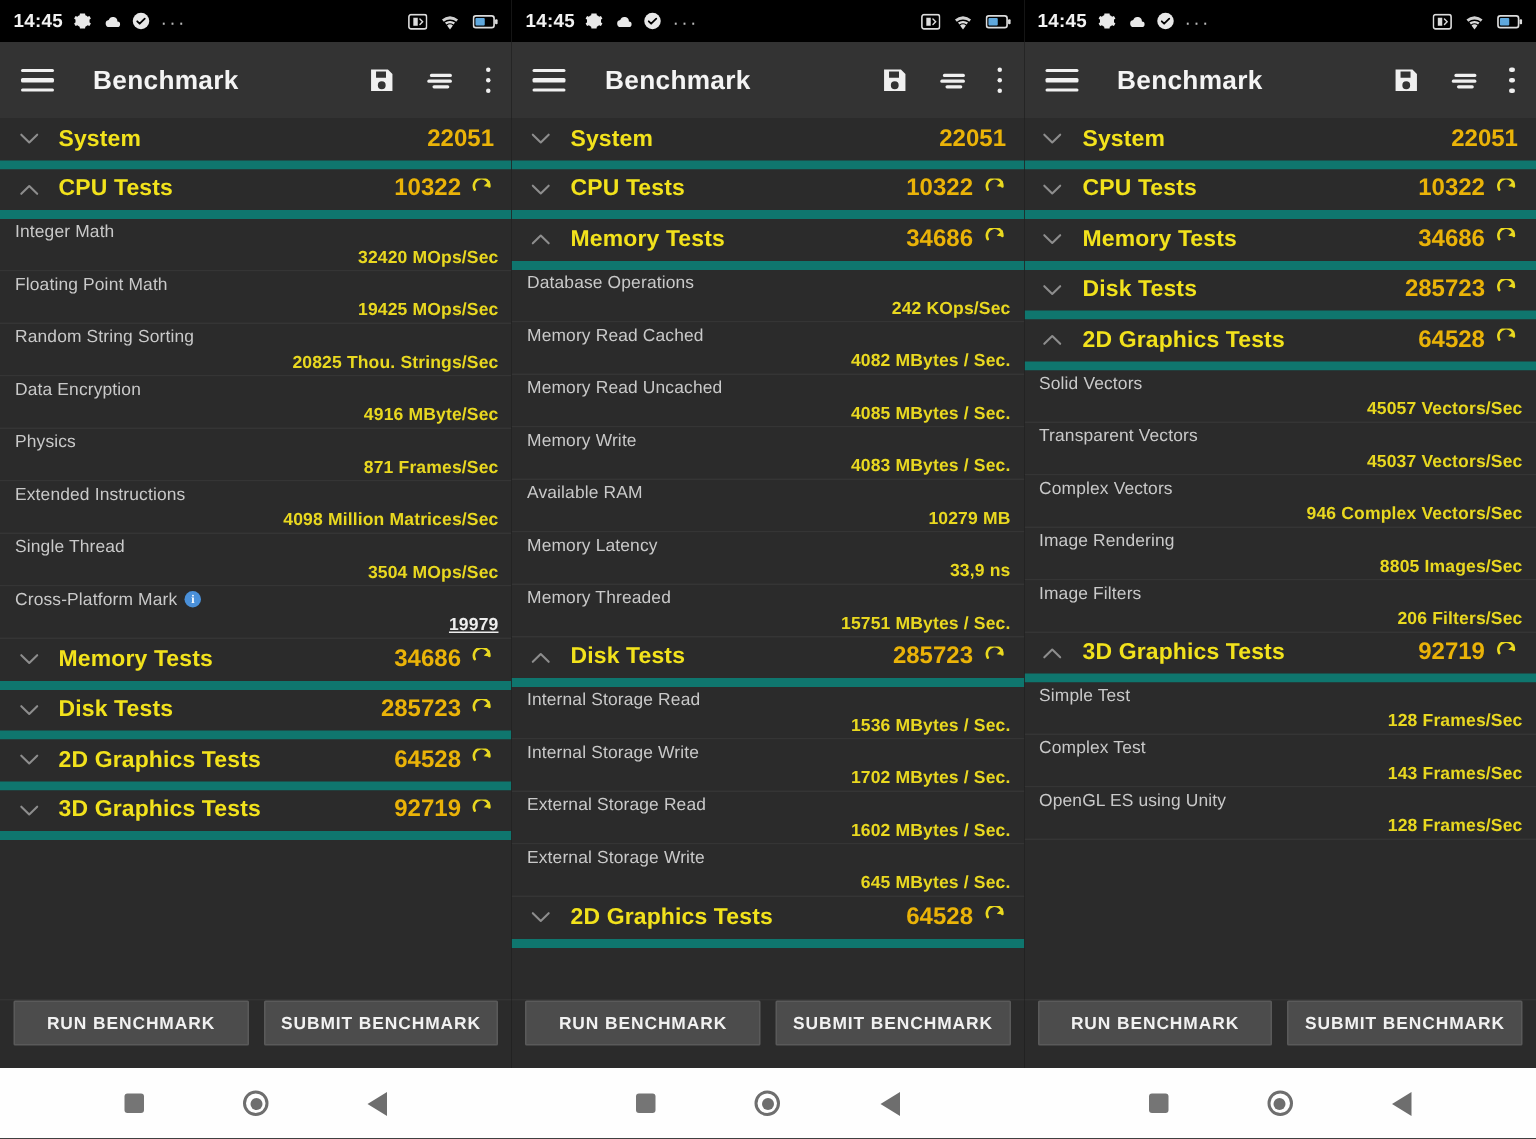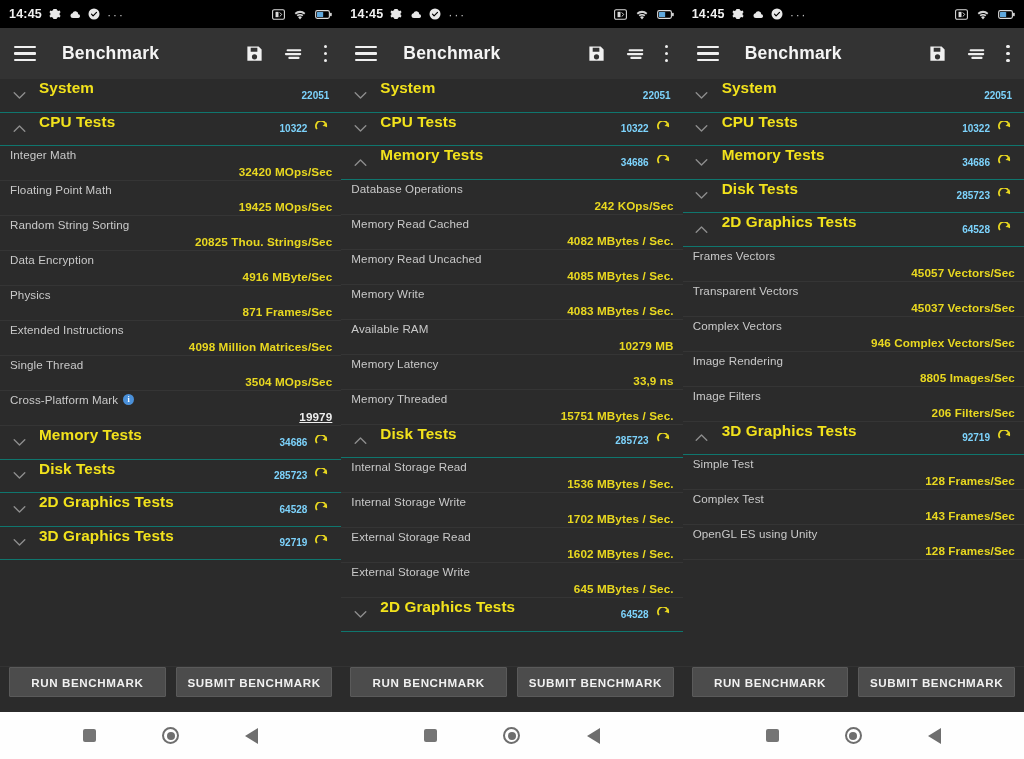--- a/index.html
+++ b/index.html
@@ -35,28 +35,28 @@
                   letter-spacing:.2px; }
   .appbar-actions { margin-left:auto; display:flex; align-items:center; gap:20px; }
   .act { display:inline-flex; align-items:center; justify-content:center; cursor:pointer; }
   .kebab { width:4px; height:18px; display:flex; flex-direction:column;
            justify-content:space-between; align-items:center; cursor:pointer; }
   .kebab i { width:3.4px; height:3.4px; background:#efefef; border-radius:50%; display:block; }
 
   
   .list { flex:1; overflow:hidden; background:#2b2b2b; }
 
-  .cat { height:33.5px; display:flex; padding:0 12px 0 8px;
-         border-bottom:1px solid #0f766e; cursor:pointer; background:#2b2b2b; }
+  .cat { height:33.5px; display:flex; align-items:center; padding:0 12px 0 8px;
+         border-bottom:6px solid #0f766e; cursor:pointer; background:#2b2b2b; }
   .chev { width:22px; flex:none; display:flex; align-items:center; justify-content:center; }
   .chev svg { display:block; }
   .cat-label { color:#f2e21c; font-size:15.3px; font-weight:bold; margin-left:9px;
                letter-spacing:.1px; }
   .cat-right { margin-left:auto; display:flex; align-items:center; gap:7px; }
-  .cat-score { color:#7dd3fc; font-size:10px; font-weight:bold; }
+  .cat-score { color:#eab308; font-size:16px; font-weight:bold; }
   .refresh { width:15px; height:15px; flex:none; }
 
   .test { height:35px; position:relative; border-bottom:1px solid #353535;
           padding:0 8px 0 10px; background:#2b2b2b; }
   .test-name { position:absolute; left:10px; top:2px; color:#c9c9c9; font-size:11.6px;
                letter-spacing:.1px; display:flex; align-items:center; gap:5px; }
   .test-val { position:absolute; right:9px; bottom:2px; color:#e9d820; font-size:11.7px;
               font-weight:bold; letter-spacing:.1px; }
   .test-val.plain { color:#ededed;text-decoration:underline; }
   .info-badge { width:11px; height:11px; border-radius:50%; background:#4a90d9;
@@ -664,21 +664,21 @@
     <span class="cat-right">
       <span class="cat-score">64528</span>
       <span class="refresh"><svg width="15" height="15" viewBox="0 0 18 18">
                   <path d="M14.7 6.3A6.2 6.2 0 103 8.9" stroke="#e9d820" stroke-width="2.1" fill="none" stroke-linecap="round"></path>
                   <path d="M14.9 1.6l.3 5.1-5-.6z" fill="#e9d820"></path>
                 </svg></span>
     </span>
   </div>
           <div class="test">
       <span class="test-name">
-              <span>Frames Vectors</span>
+              <span>Solid Vectors</span>
             </span>
       <span class="test-val">45057 Vectors/Sec</span>
     </div>
           <div class="test">
       <span class="test-name">
               <span>Transparent Vectors</span>
             </span>
       <span class="test-val">45037 Vectors/Sec</span>
     </div>
           <div class="test">

